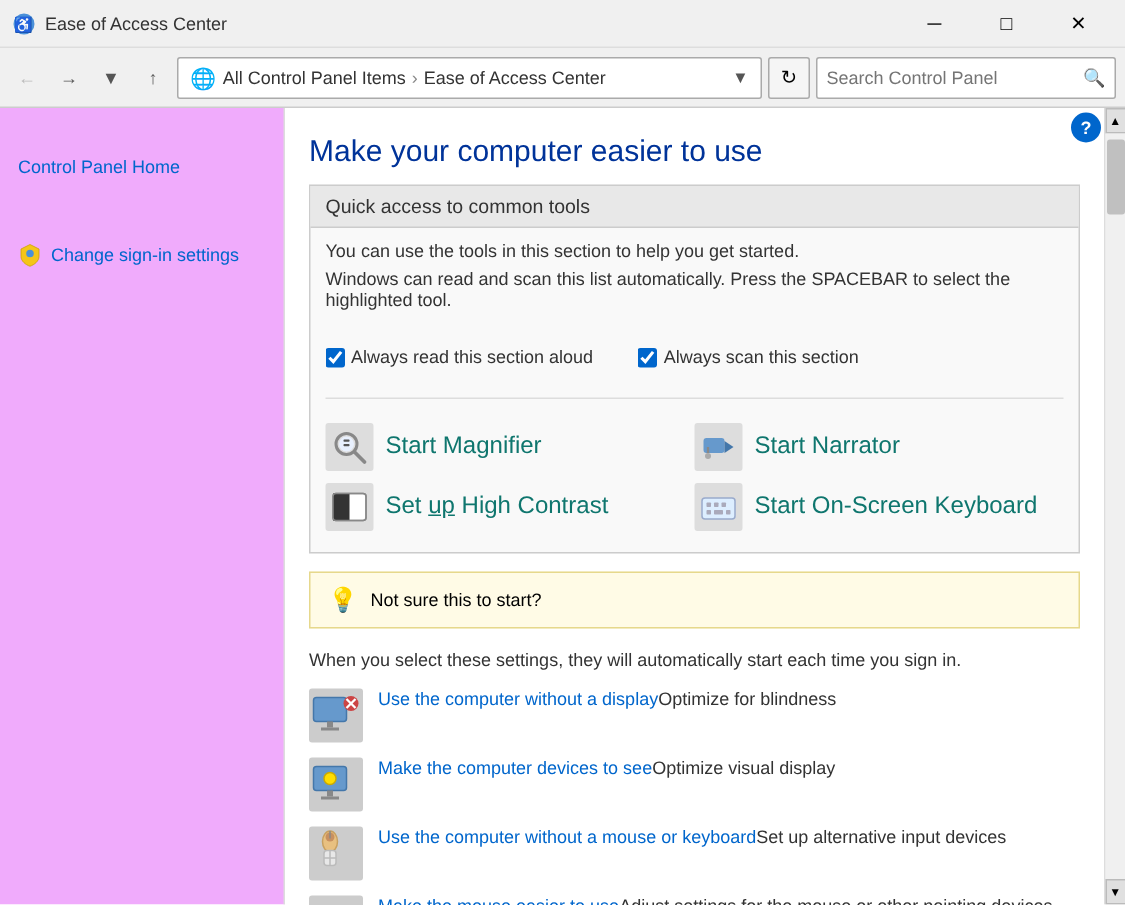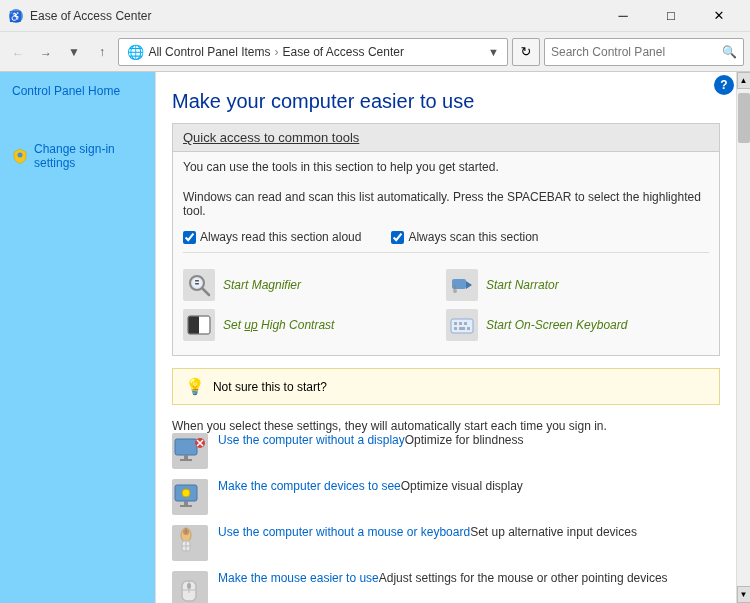--- a/index.html
+++ b/index.html
@@ -81,24 +81,24 @@
     }
 
     
     .main-layout {
       display: flex;
       height: calc(603px - 72px);
     }
 
     
     .sidebar {
-      width: 156px;
-      background: #7dd3fc;
+      width: 190px;
+      background: #f0abfc;
       border-right: 1px solid #ddd;
-      padding: 8px 0;
+      padding: 28px 0;
       flex-shrink: 0;
     }
     .sidebar-link {
       display: block;
       padding: 4px 12px;
       color: #0066cc;
       text-decoration: none;
       font-size: 12px;
       cursor: pointer;
     }
@@ -130,40 +130,39 @@
       background: #f9f9f9;
       margin-bottom: 12px;
     }
     .quick-access-header {
       background: #e8e8e8;
       border-bottom: 1px solid #ccc;
       padding: 6px 10px;
       font-size: 13px;
       font-weight: normal;
       color: #333;
-      text-decoration: underline;
     }
     .quick-access-body {
       padding: 8px 10px;
     }
     .quick-access-desc {
       font-size: 12px;
       color: #333;
-      margin-bottom: 16px;
+      margin-bottom: 5px;
     }
     .quick-access-desc2 {
       font-size: 12px;
       color: #333;
-      margin-bottom: 12px;
+      margin-bottom: 24px;
     }
     .checkboxes-row {
       display: flex;
       gap: 30px;
       margin-bottom: 10px;
-      padding-bottom: 8px;
+      padding-bottom: 20px;
       border-bottom: 1px solid #ddd;
     }
     .checkbox-item {
       display: flex; align-items: center; gap: 4px;
       font-size: 12px; color: #333;
     }
     .cb { width: 13px; height: 13px; accent-color: #0066cc; }
 
     
     .tools-grid {
@@ -178,25 +177,24 @@
     }
     .tool-icon {
       width: 32px; height: 32px;
       background: #ddd;
       border-radius: 2px;
       display: flex; align-items: center; justify-content: center;
       font-size: 18px;
       flex-shrink: 0;
     }
     .tool-link {
-      color: #4d7c0f;
-      font-size: 12px;
+      color: #0f766e;
+      font-size: 16px;
       text-decoration: none;
       cursor: pointer;
-      font-style: italic;
     }
 
     
     .recommendation-bar {
       background: #fffbe6;
       border: 1px solid #e6d88c;
       padding: 8px 12px;
       display: flex; align-items: center; gap: 8px;
       margin-bottom: 14px;
       font-size: 12px;
@@ -206,21 +204,21 @@
 
     
     .explore-title {
       color: #003399;
       font-size: 15px;
       font-weight: normal;
       margin-bottom: 4px;
     }
     .explore-desc {
       font-size: 12px; color: #333;
-      margin-bottom: 0;
+      margin-bottom: 12px;
     }
     .settings-list {
       display: flex; flex-direction: column; gap: 10px;
     }
     .settings-item {
       display: flex; align-items: flex-start; gap: 10px;
     }
     .settings-icon {
       width: 36px; height: 36px;
       background: #ccc;

